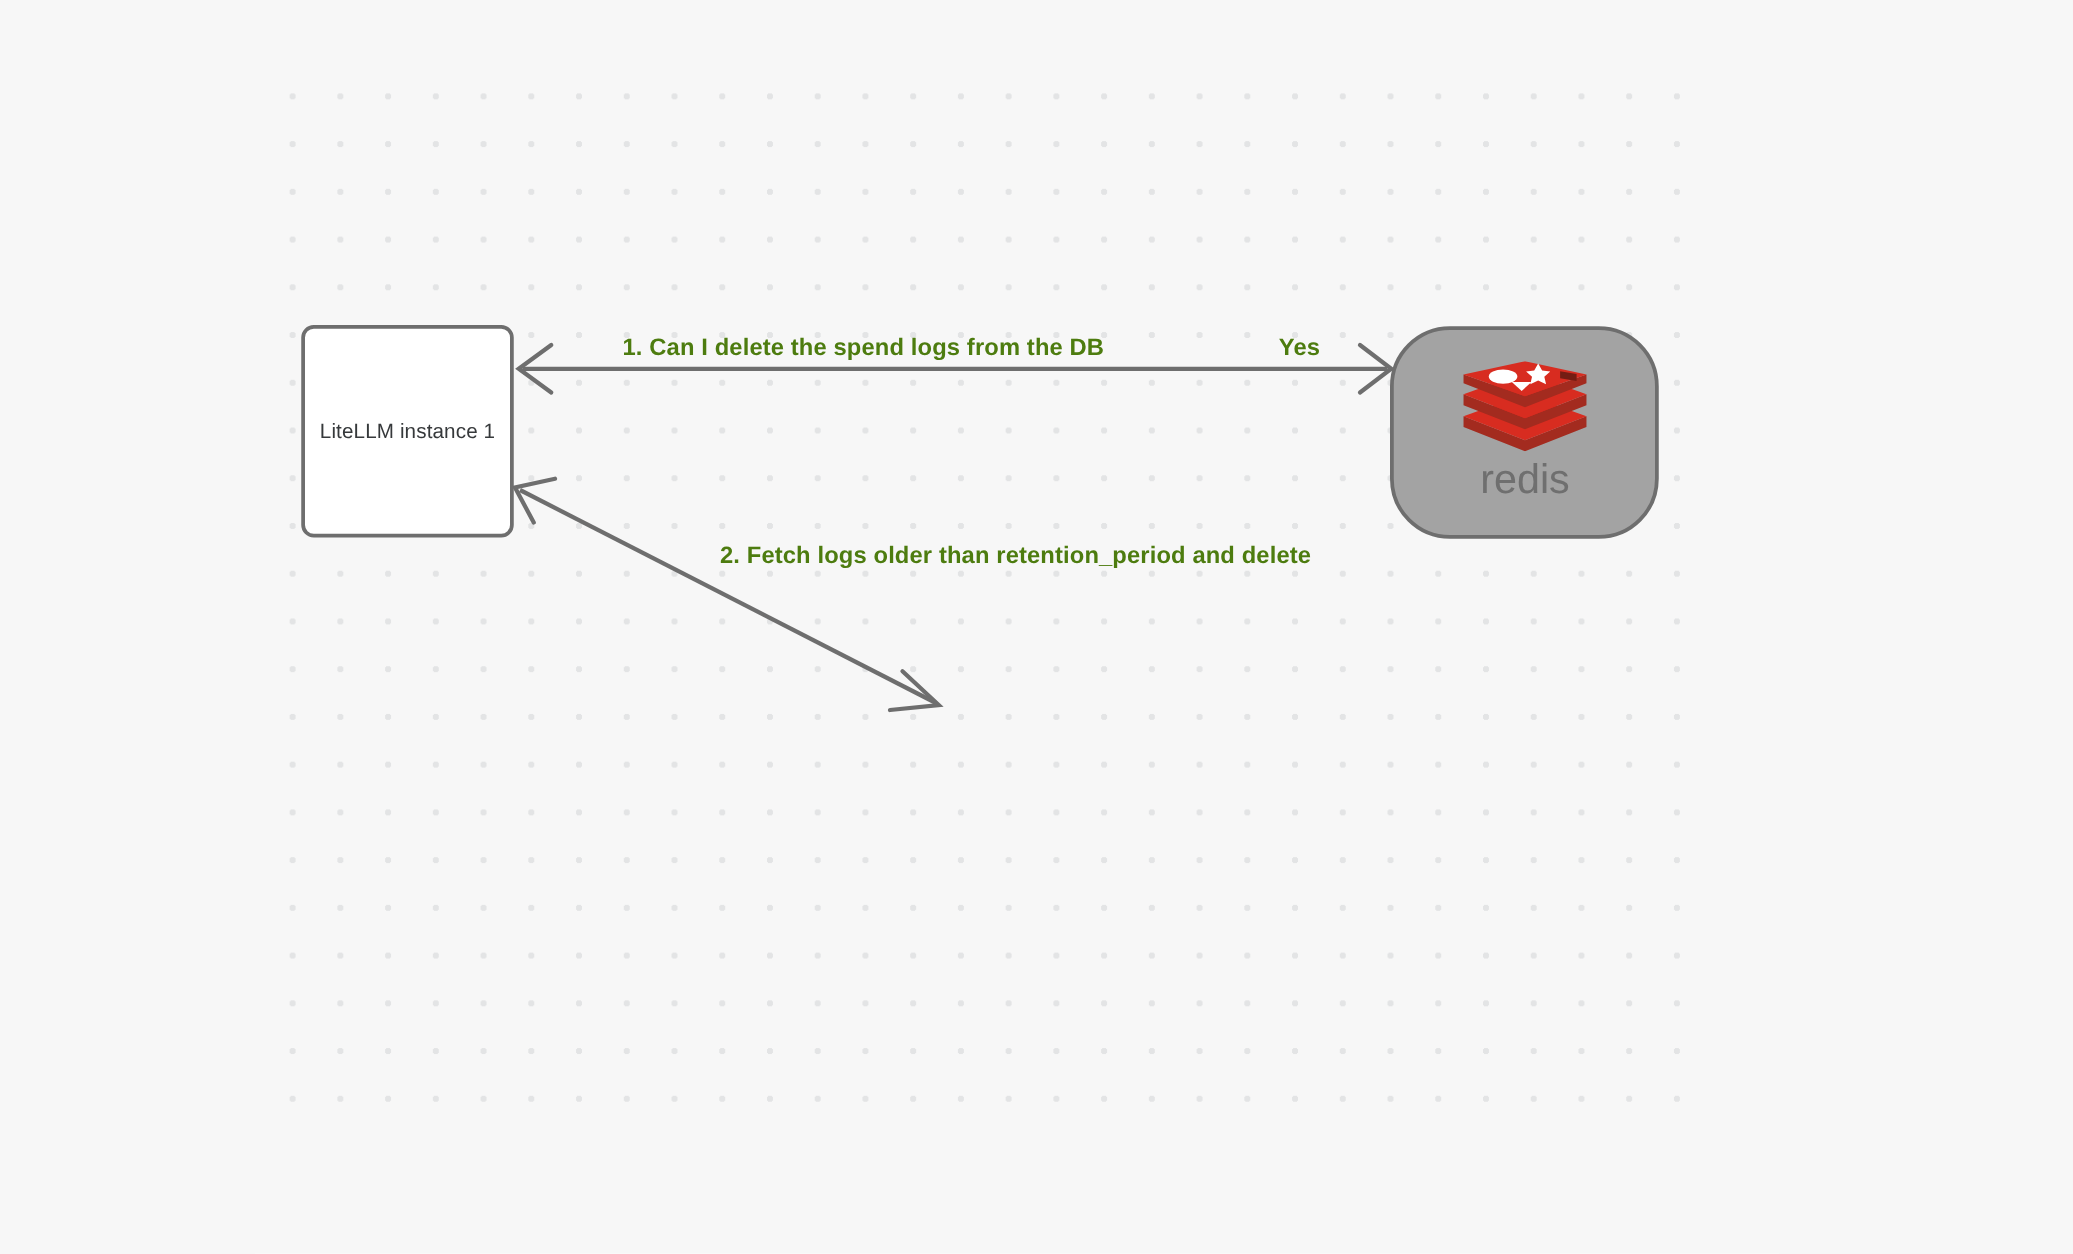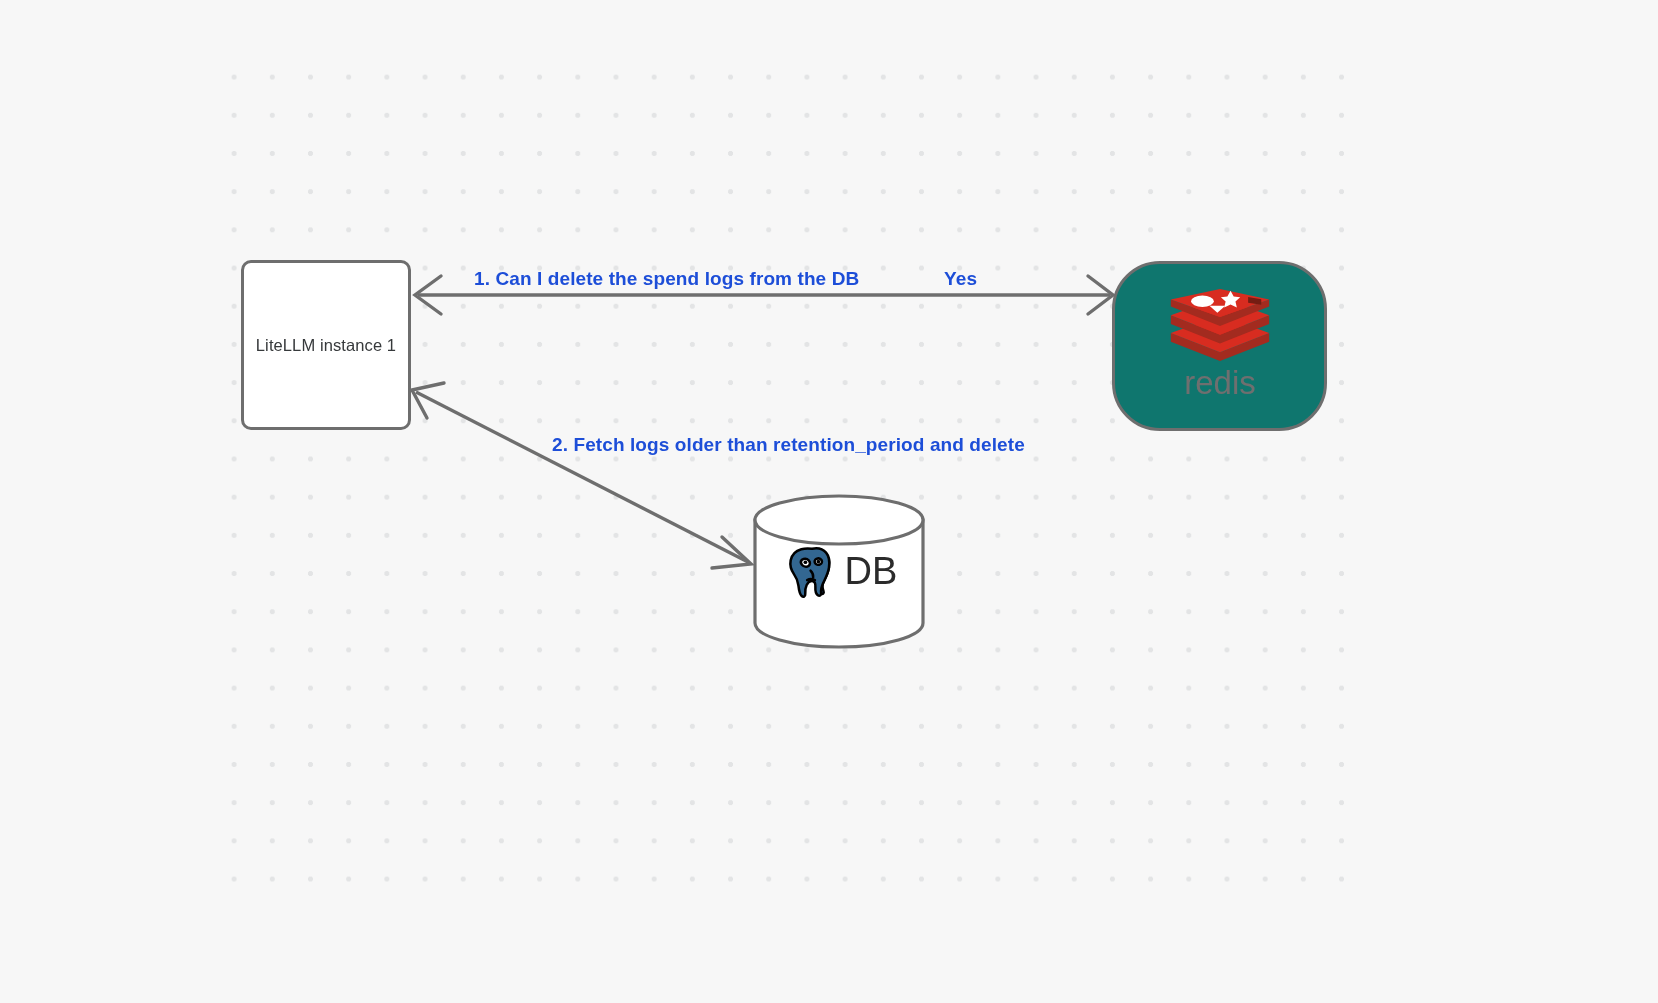--- a/index.html
+++ b/index.html
@@ -42,21 +42,21 @@
   }
   #llm-1 { left:241px; top:260px; width:170px; height:170px; }
   #llm-2 { left:241px; top:487px; width:170px; height:170px; }
   #llm-3 { left:241px; top:714px; width:170px; height:170px; }
 
   
   #redis-node {
     position:absolute;
     left:1112px; top:261px;
     width:215px; height:170px;
-    background:#0f766e;
+    background:#a3a3a3;
     border:3px solid #6e6e6e;
     border-radius:48px;
     display:flex;
     flex-direction:column;
     align-items:center;
     justify-content:center;
   }
   #redis-logo-mark { width:108px; height:72px; display:block; margin-bottom:2px; }
   #redis-wordmark  { width:118px; height:40px; display:block; }
 
@@ -90,26 +90,27 @@
     left:0; top:0;
     width:1658px; height:1003px;
     pointer-events:none;
   }
 
   
   .edge-label {
     position:absolute;
     font-size:19px;
     font-weight:bold;
-    color:#1d4ed8;
+    color:#4d7c0f;
     white-space:nowrap;
     letter-spacing:0.1px;
+    margin-left:24px;
   }
   #edge-label-1 { left:474px; top:268px; }
-  #edge-label-yes { left:944px; top:268px; }
+  #edge-label-yes { left:999px; top:268px; }
   #edge-label-2 { left:552px; top:434px; }
 </style>
 </head>
 <body>
 
 <div id="canvas">
 
   <div id="dot-grid"></div>
 
   <svg id="connectors" viewBox="0 0 1658 1003" xmlns="http://www.w3.org/2000/svg">
@@ -156,52 +157,20 @@
       <path d="M72 2 L75.6 8.4 L83 9.3 L77.6 14.1 L79.2 21 L72 17.6 L64.8 21 L66.4 14.1 L61 9.3 L68.4 8.4 Z" fill="#ffffff"></path>
       <path d="M48 19 L66 19 L57 27 Z" fill="#ffffff"></path>
       <path d="M92 9 L107 11.6 L107 18 L92 15.6 Z" fill="#741d13"></path>
     </svg>
 
     <svg id="redis-wordmark" viewBox="0 0 118 40" xmlns="http://www.w3.org/2000/svg">
       <text x="59" y="31" text-anchor="middle" font-family="Liberation Sans, sans-serif" font-size="33" font-weight="normal" fill="#6f6f6f">redis</text>
     </svg>
   </div>
 
-  <div id="db-node">
-    <svg id="db-cyl" viewBox="0 0 172 155" xmlns="http://www.w3.org/2000/svg">
-      <path d="M2 26 L2 129 A84 24 0 0 0 170 129 L170 26 Z" fill="#ffffff" stroke="#6e6e6e" stroke-width="3.2"></path>
-      <ellipse cx="86" cy="26" rx="84" ry="24" fill="#ffffff" stroke="#6e6e6e" stroke-width="3.2"></ellipse>
-    </svg>
-    <div id="db-inner">
-
-      <svg id="pg-elephant" viewBox="0 0 64 64" xmlns="http://www.w3.org/2000/svg">
-        <g stroke="#000000" stroke-width="2.6" stroke-linejoin="round" stroke-linecap="round">
-          <path d="M44.5 12.5 C49 16 50.5 22 49.5 28.5 C48.6 34.5 46 39 44 43
-                   C42.5 46 42.8 50 43.8 52.5 C44.6 54.6 43.6 56 41.6 55.6
-                   C39.6 55.2 38.8 53.2 38.6 50.8" fill="#336791"></path>
-          <path d="M32 9 C39 7.5 43.5 9.5 46.5 13 C49.5 16.5 50.5 22 49.5 28.5
-                   C48.5 35 45.5 40 43.5 44.5 C41.8 48.3 41 52 41.4 55
-                   C41.7 57.2 39.8 58.3 38 57 C36 55.5 35.3 52 35.5 48.5
-                   C35.7 45 35 43 33 42.5 C30.5 41.9 28 43.5 26.5 46.5
-                   C25.2 49.1 24.8 53 25 56 C25.2 58.4 23 59.3 21.4 57.8
-                   C19.5 56 18.5 51.5 18 47 C17.5 42.5 16 39 13.5 35.5
-                   C10.5 31.3 9 26 10 21 C11.2 15 15.5 11 21 9.5 C25 8.4 28.5 8.5 32 9 Z" fill="#336791"></path>
-          <path d="M21.5 20.5 C24 19 27 19.3 28.8 21.3 C30.4 23.1 30.2 25.6 28.4 26.8
-                   C26.4 28.1 23.4 27.6 21.8 25.8 C20.4 24.2 20.2 21.9 21.5 20.5 Z" fill="#ffffff"></path>
-          <path d="M36.5 19.5 C38.6 18.6 40.9 19.2 41.9 20.9 C42.8 22.5 42.1 24.4 40.3 25.2
-                   C38.3 26.1 36 25.4 35.1 23.7 C34.3 22.1 34.9 20.2 36.5 19.5 Z" fill="#ffffff"></path>
-          <path d="M30.5 31.5 C32.5 33.5 33.5 36 33.2 38.5" fill="none"></path>
-          <path d="M27 41.5 C29.5 40 32.5 40.2 35 41.5" fill="none"></path>
-        </g>
-        <circle cx="25.2" cy="23" r="1.9" fill="#000000"></circle>
-        <circle cx="38.6" cy="22.3" r="1.9" fill="#000000"></circle>
-      </svg>
-      <span id="db-text">DB</span>
-    </div>
-  </div>
 
   <div class="edge-label" id="edge-label-1">1.  Can I delete the spend logs from the DB</div>
 
   <div class="edge-label" id="edge-label-yes">Yes</div>
 
   <div class="edge-label" id="edge-label-2">2.  Fetch logs older than retention_period and delete</div>
 
 </div>
 
 </body></html>

